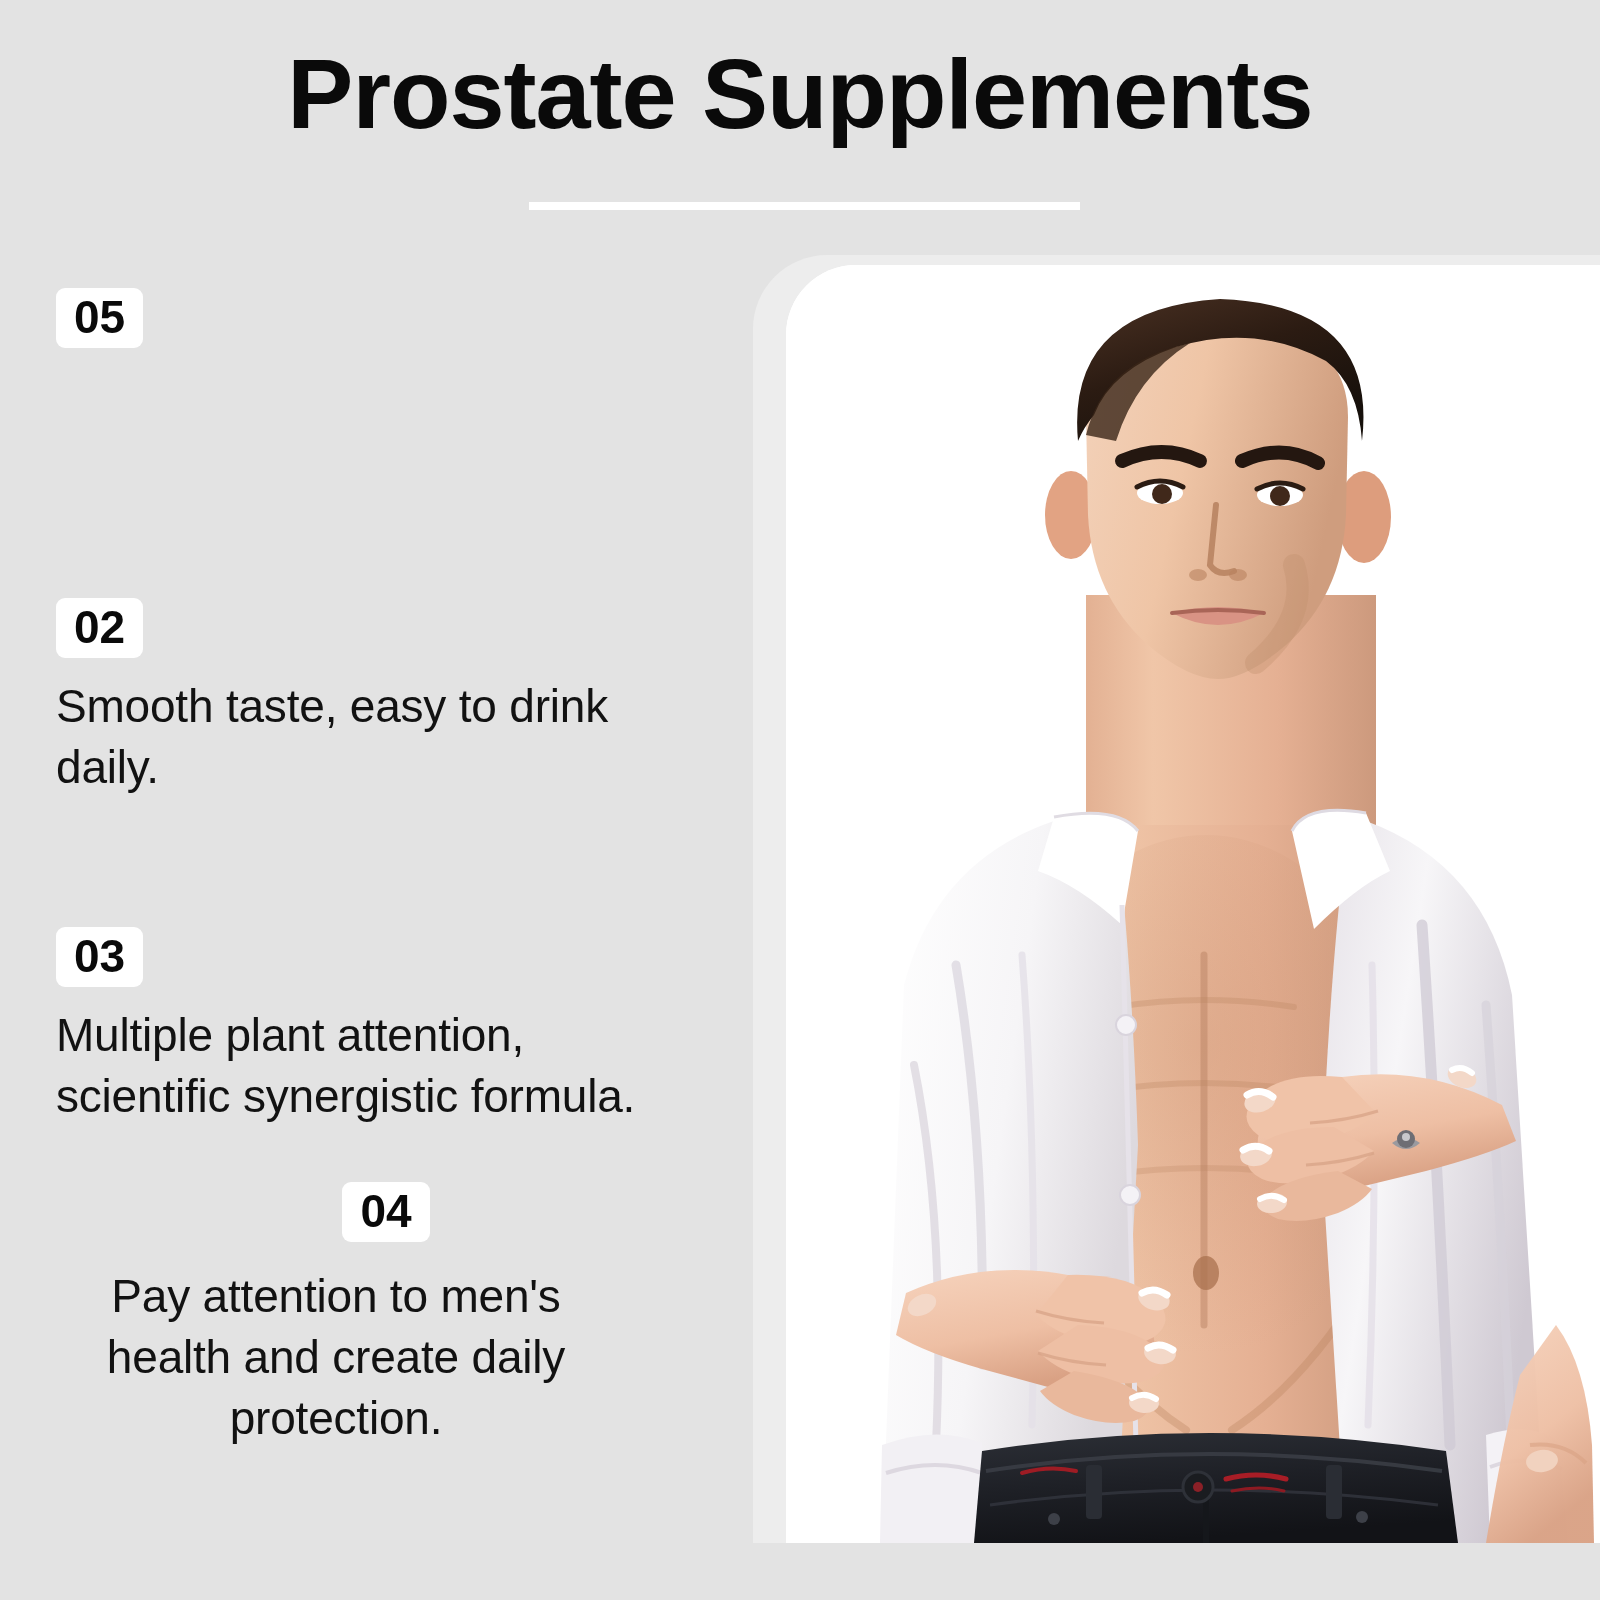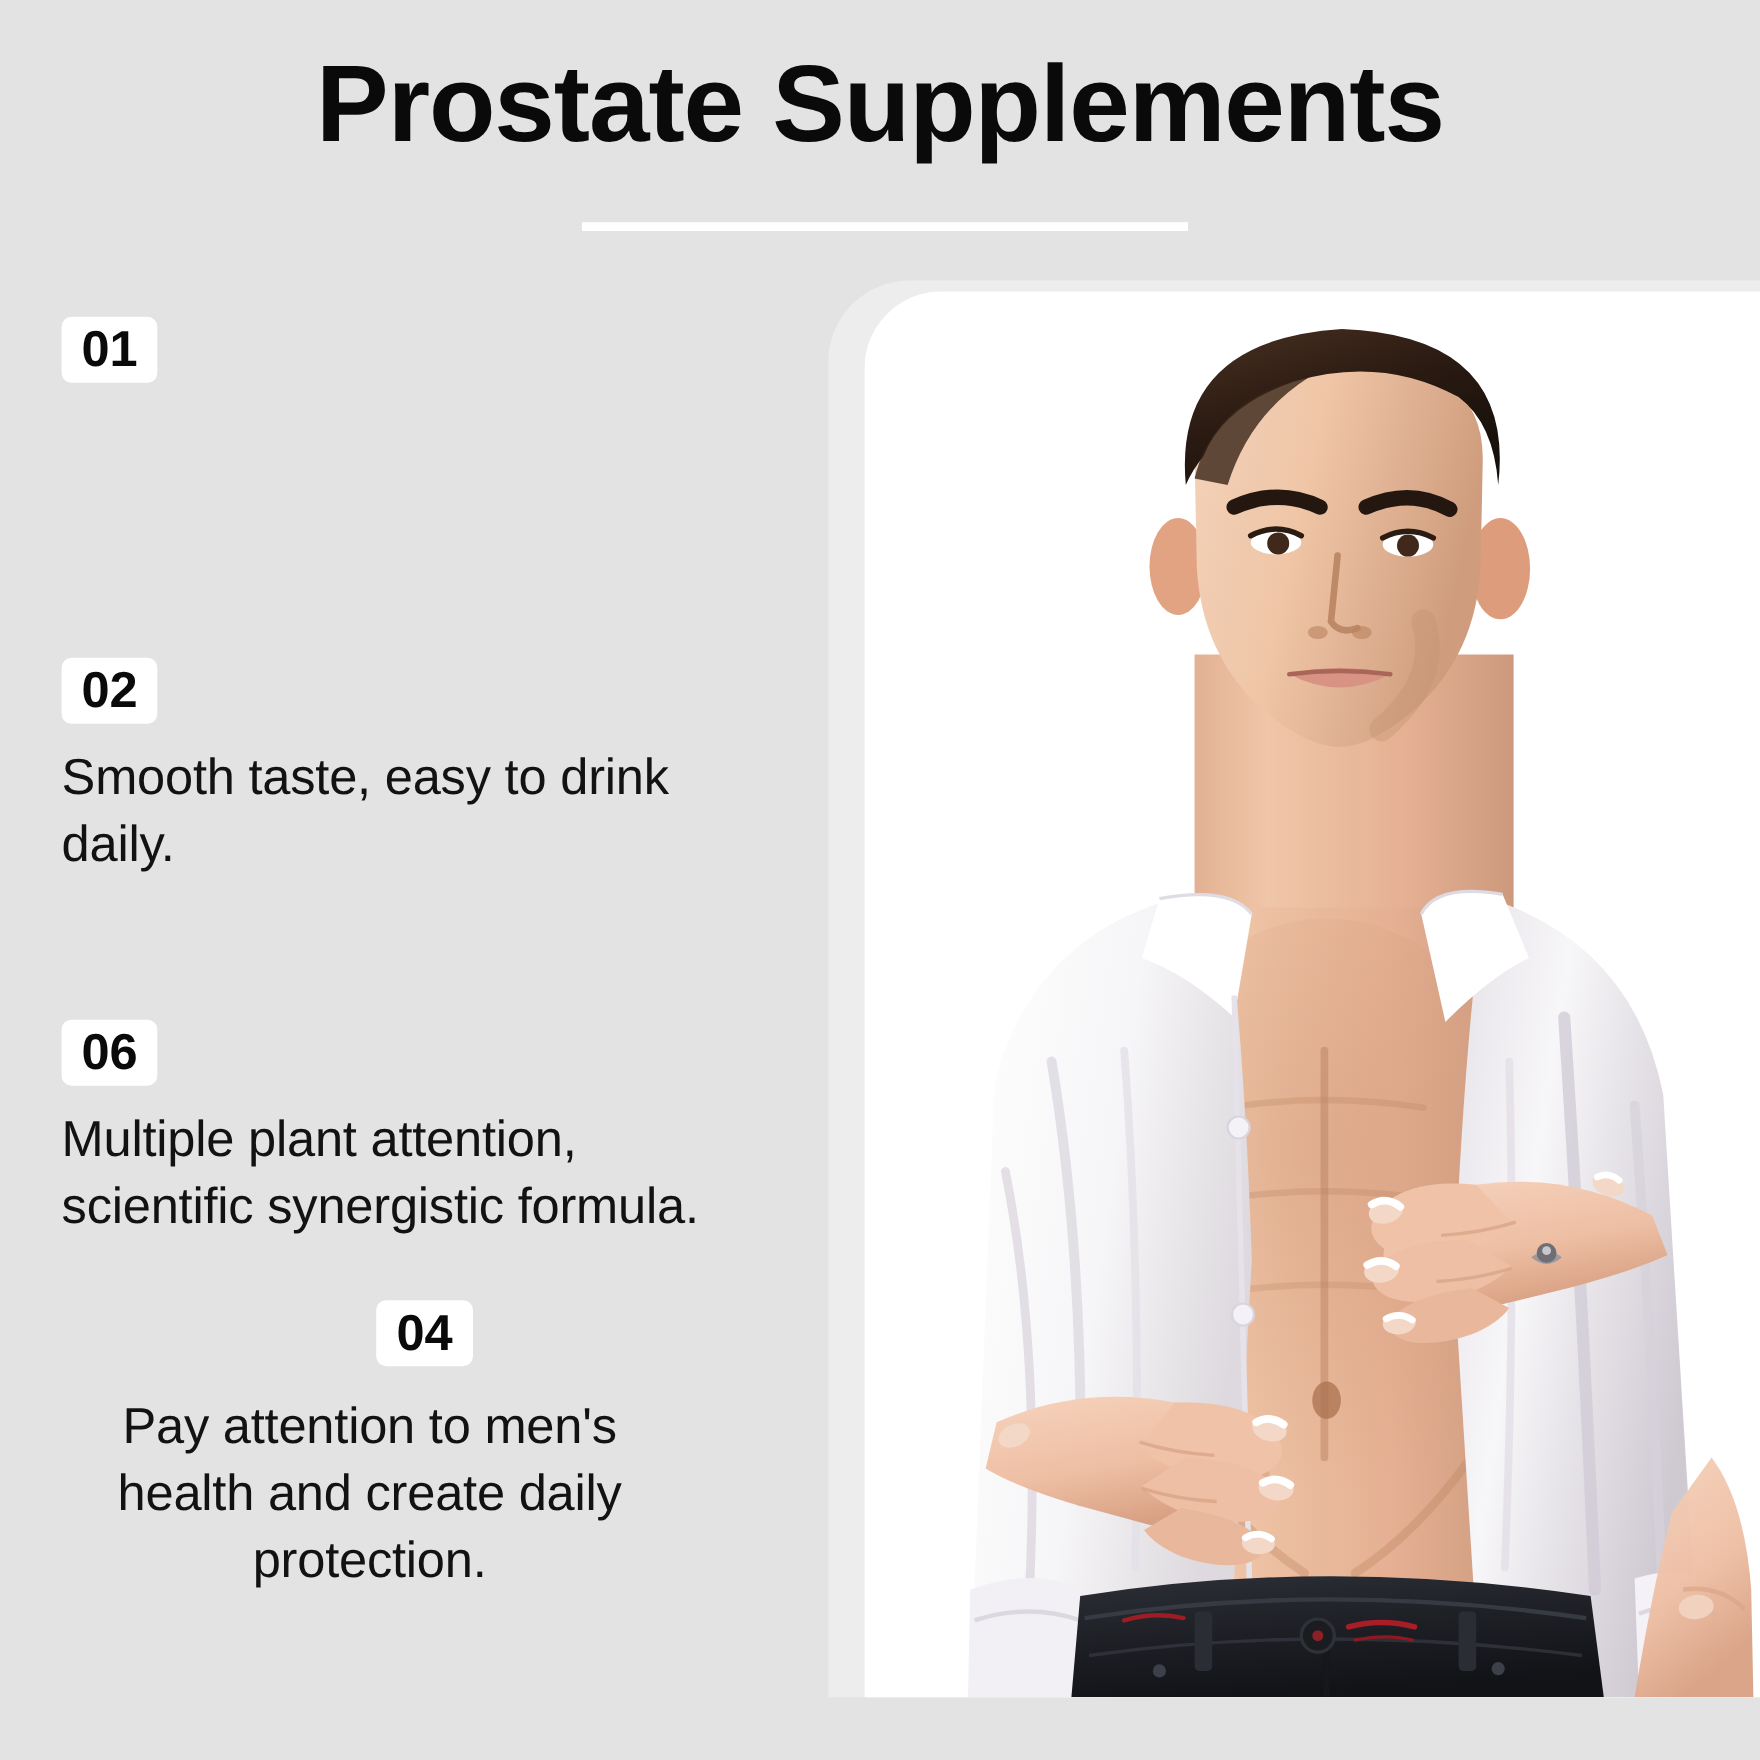--- a/index.html
+++ b/index.html
@@ -270,30 +270,30 @@
         <ellipse cx="756" cy="1196" rx="16" ry="11" fill="#f1d2bf" transform="rotate(-8 756 1196)"></ellipse>
 
         <rect x="0" y="0" width="814" height="1278" fill="none"></rect>
       </svg>
     </div>
   </div>
 
   <div class="list">
 
     <div class="item item-1">
-      <div class="badge">01</div>
+      <div class="badge">05</div>
     </div>
 
     <div class="item item-2">
       <div class="badge">02</div>
       <div class="item-text">Smooth taste, easy to drink daily.</div>
     </div>
 
     <div class="item item-3">
-      <div class="badge">06</div>
+      <div class="badge">03</div>
       <div class="item-text">Multiple plant attention, scientific synergistic formula.</div>
     </div>
 
     <div class="item item-4">
       <div class="badge">04</div>
       <div class="item-text">Pay attention to men's health and create daily protection.</div>
     </div>
 
   </div>
 </div>

